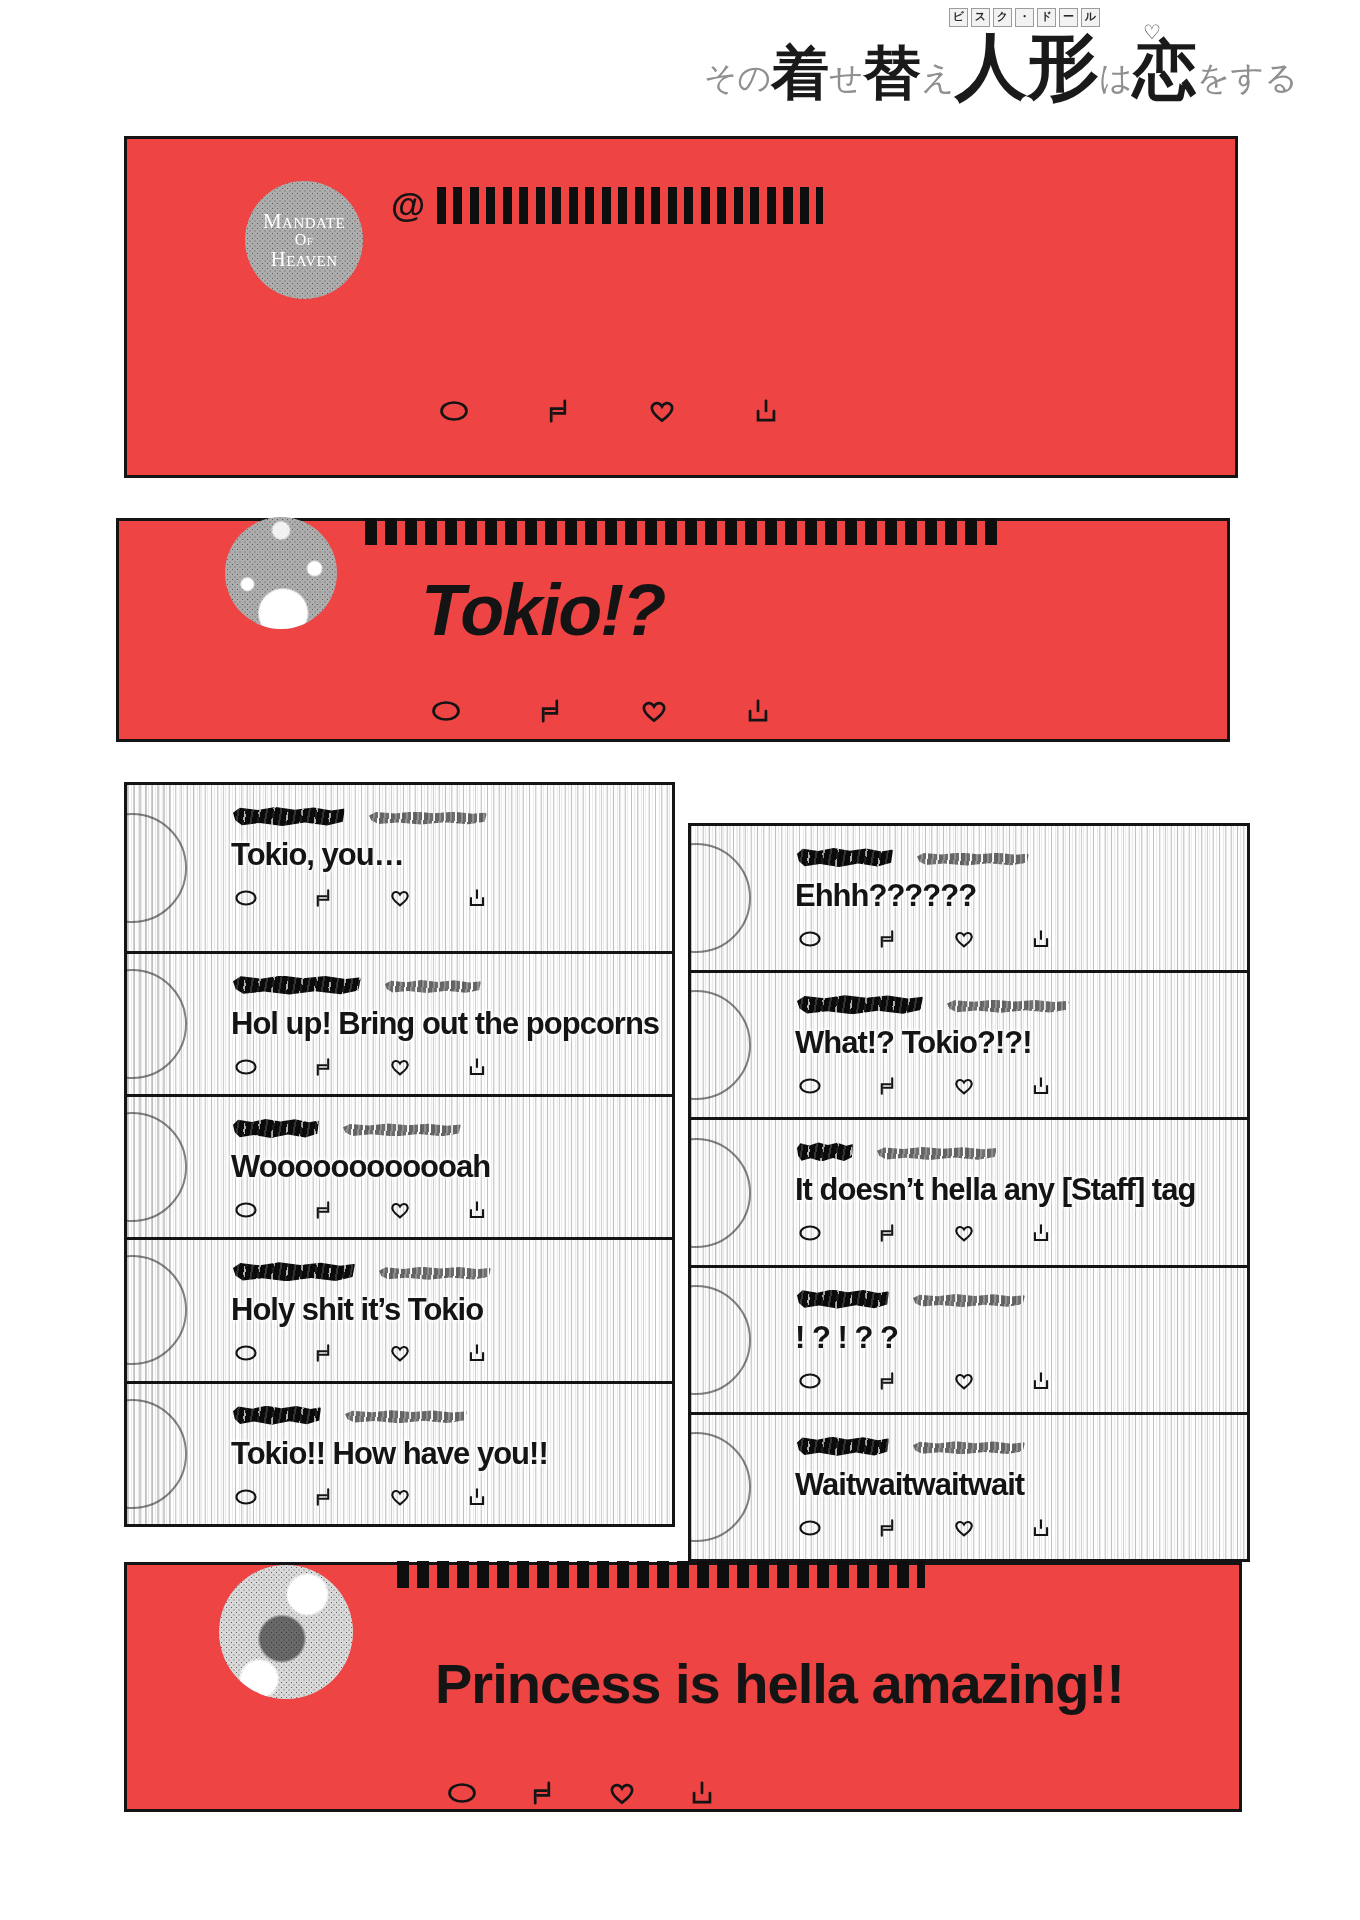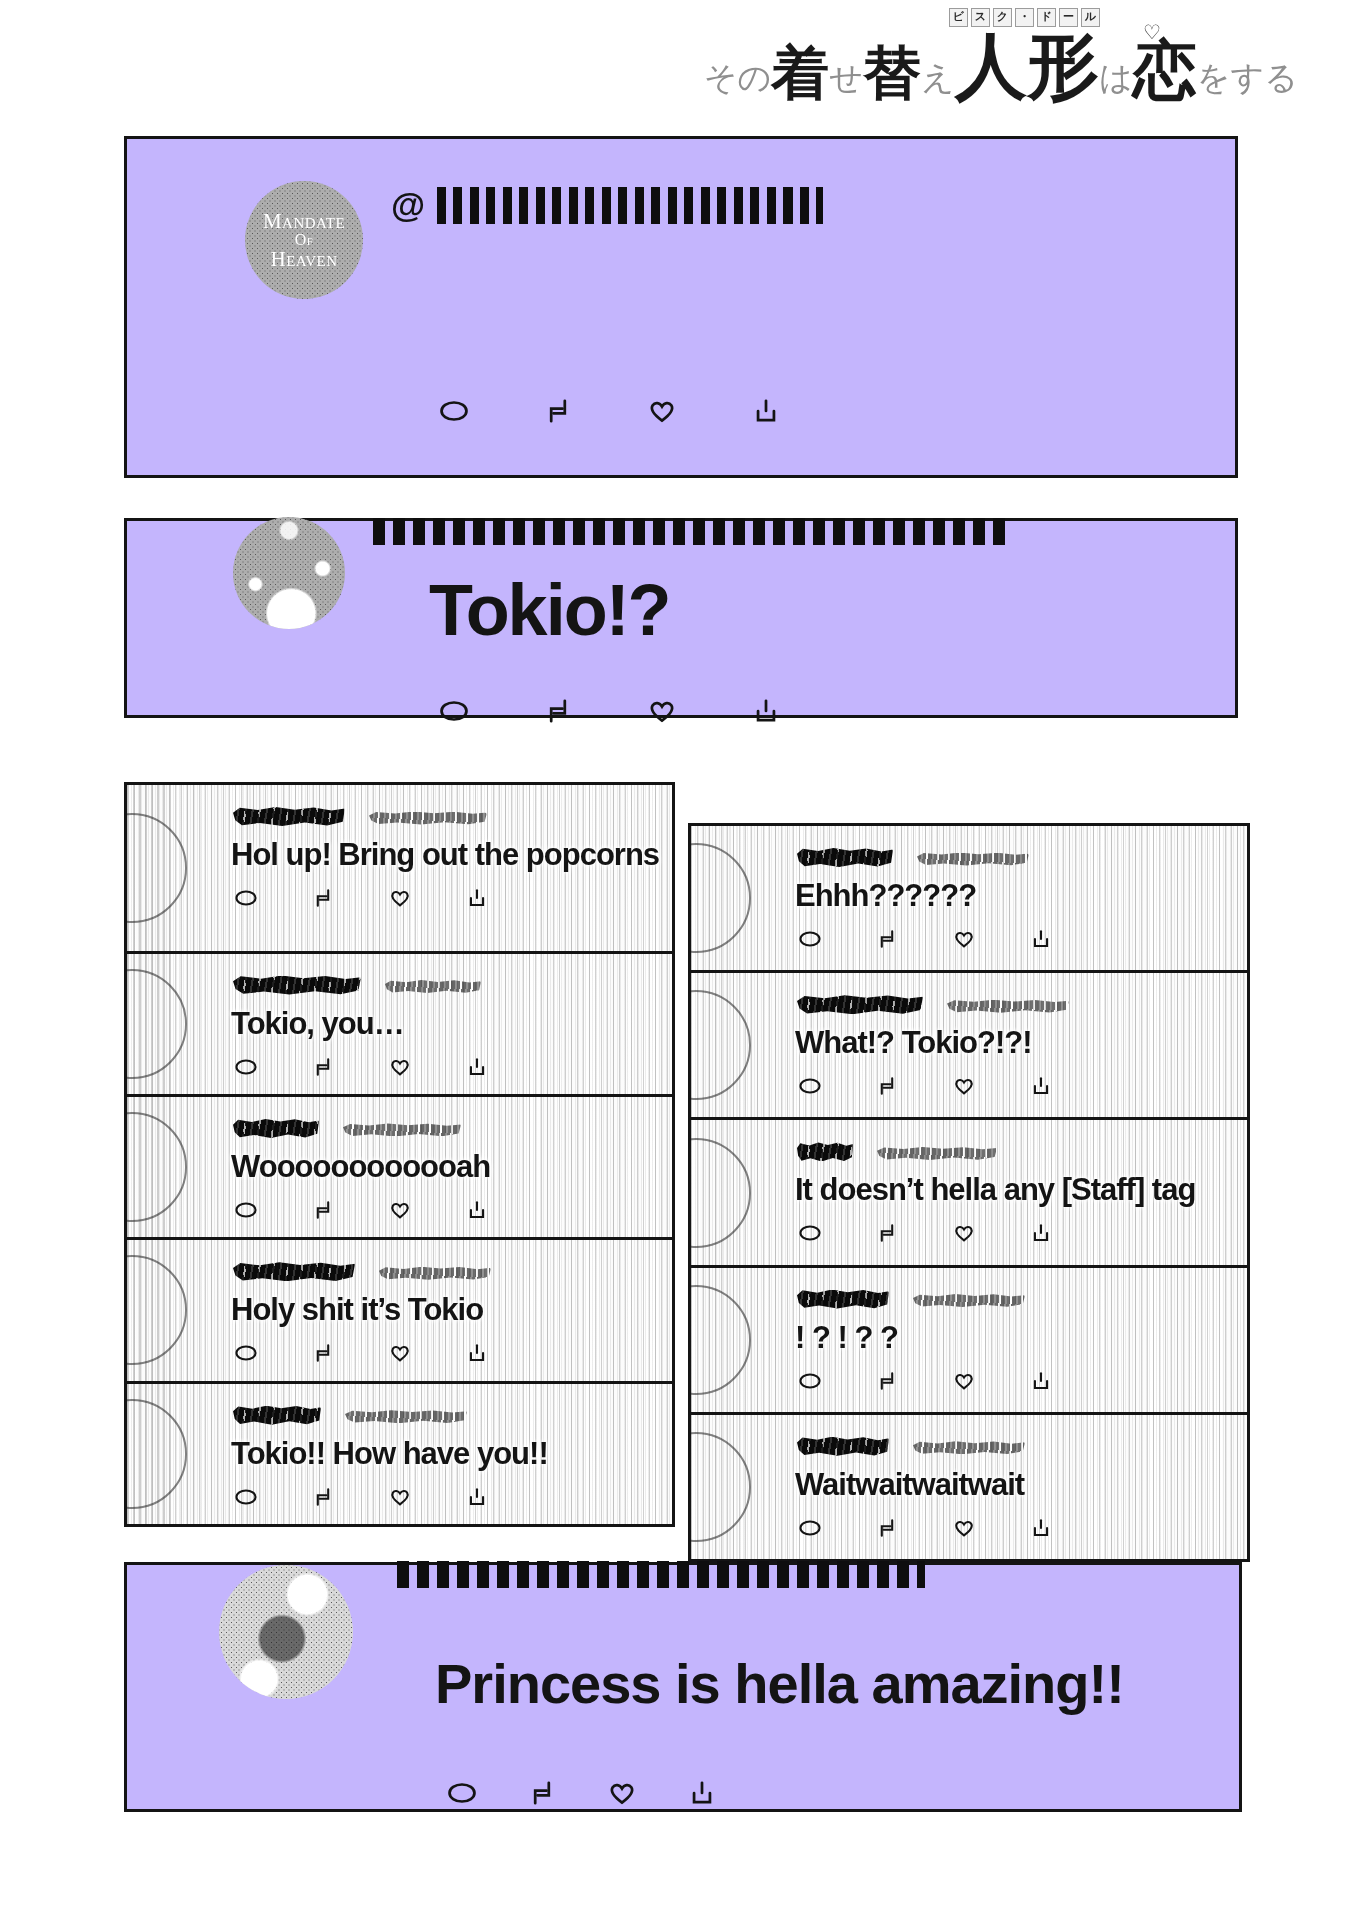--- a/index.html
+++ b/index.html
@@ -12,23 +12,23 @@
   .seg.sm{font-size:33px;color:#8f8f8f;padding-bottom:8px;font-family:"DejaVu Sans",sans-serif;}
   .seg.bg{font-size:58px;color:#1a1a1a;font-weight:bold;font-family:"DejaVu Serif","Liberation Serif",serif;}
   .seg.doll{position:relative;font-size:72px;}
   .seg.koi{position:relative;font-size:64px;}
   .furigana{position:absolute;top:-22px;left:-6px;display:flex;gap:3px;}
   .furigana .fchar{width:17px;height:17px;border:1.5px solid #9c9c9c;background:#f2f2f2;color:#2a2a2a;
       font-size:11px;line-height:15px;text-align:center;font-family:"DejaVu Sans",sans-serif;}
   .koi-heart{position:absolute;top:-16px;left:10px;font-size:20px;color:#3c3c3c;font-style:normal;}
 
   
-  .panel{position:absolute;background:#c4b5fd;border:3px solid #141414;box-sizing:border-box;}
+  .panel{position:absolute;background:#ef4444;border:3px solid #141414;box-sizing:border-box;}
   .panel1{left:124px;top:136px;width:1114px;height:342px;}
-  .panel2{left:124px;top:518px;width:1114px;height:200px;}
+  .panel2{left:116px;top:518px;width:1114px;height:224px;font-style:italic;}
   .panelB{left:124px;top:1562px;width:1118px;height:250px;}
 
   
   .avatar{position:absolute;border-radius:50%;box-sizing:border-box;}
   .halftone{background-color:#adadad;
     background-image:radial-gradient(#585858 26%,rgba(0,0,0,0) 28%),radial-gradient(#585858 26%,rgba(0,0,0,0) 28%);
     background-size:5px 5px;background-position:0 0,2.5px 2.5px;}
   .p1-avatar{left:118px;top:42px;width:118px;height:118px;display:flex;flex-direction:column;
       align-items:center;justify-content:center;}
   .p1-avatar .ln{color:#fff;font-family:"Liberation Serif","DejaVu Serif",serif;font-variant:small-caps;
@@ -202,53 +202,53 @@
     </div>
   </div>
 
   <div class="col colL">
     <div class="row">
       <div class="ring"></div>
       <div class="userline">
           <div class="scrib name"></div>
           <div class="scrib handle"></div>
         </div>
+      <div class="row-msg">Tokio, you…</div>
+      <div class="icon-row row-icons">
+        <span class="ic ic-sm">
+            <svg viewBox="0 0 30 24">
+              <ellipse cx="15" cy="12" rx="11" ry="7.5" fill="none" stroke="#141414" stroke-width="2.4" stroke-linecap="round"></ellipse>
+            </svg>
+          </span>
+        <span class="ic ic-sm">
+            <svg viewBox="0 0 30 24">
+              <path d="M9 21 V10 h10" fill="none" stroke="#141414" stroke-width="2.4" stroke-linecap="round"></path>
+              <path d="M21 3 v11 h-10" fill="none" stroke="#141414" stroke-width="2.4" stroke-linecap="round"></path>
+            </svg>
+          </span>
+        <span class="ic ic-sm">
+            <svg viewBox="0 0 30 24">
+              <path d="M15 20.5 C7.5 15,4.5 10.5,6.8 7 C8.8 4,13 4.6,15 8 C17 4.6,21.2 4,23.2 7 C25.5 10.5,22.5 15,15 20.5 Z" fill="none" stroke="#141414" stroke-width="2.4" stroke-linecap="round"></path>
+            </svg>
+          </span>
+        <span class="ic ic-sm">
+            <svg viewBox="0 0 30 24">
+              <path d="M8 12 v8 h14 v-8" fill="none" stroke="#141414" stroke-width="2.4" stroke-linecap="round"></path>
+              <path d="M15 3 v9" fill="none" stroke="#141414" stroke-width="2.4" stroke-linecap="round"></path>
+            </svg>
+          </span>
+      </div>
+    </div>
+    <div class="row">
+      <div class="ring"></div>
+      <div class="userline">
+          <div class="scrib name"></div>
+          <div class="scrib handle"></div>
+        </div>
       <div class="row-msg">Hol up! Bring out the popcorns</div>
-      <div class="icon-row row-icons">
-        <span class="ic ic-sm">
-            <svg viewBox="0 0 30 24">
-              <ellipse cx="15" cy="12" rx="11" ry="7.5" fill="none" stroke="#141414" stroke-width="2.4" stroke-linecap="round"></ellipse>
-            </svg>
-          </span>
-        <span class="ic ic-sm">
-            <svg viewBox="0 0 30 24">
-              <path d="M9 21 V10 h10" fill="none" stroke="#141414" stroke-width="2.4" stroke-linecap="round"></path>
-              <path d="M21 3 v11 h-10" fill="none" stroke="#141414" stroke-width="2.4" stroke-linecap="round"></path>
-            </svg>
-          </span>
-        <span class="ic ic-sm">
-            <svg viewBox="0 0 30 24">
-              <path d="M15 20.5 C7.5 15,4.5 10.5,6.8 7 C8.8 4,13 4.6,15 8 C17 4.6,21.2 4,23.2 7 C25.5 10.5,22.5 15,15 20.5 Z" fill="none" stroke="#141414" stroke-width="2.4" stroke-linecap="round"></path>
-            </svg>
-          </span>
-        <span class="ic ic-sm">
-            <svg viewBox="0 0 30 24">
-              <path d="M8 12 v8 h14 v-8" fill="none" stroke="#141414" stroke-width="2.4" stroke-linecap="round"></path>
-              <path d="M15 3 v9" fill="none" stroke="#141414" stroke-width="2.4" stroke-linecap="round"></path>
-            </svg>
-          </span>
-      </div>
-    </div>
-    <div class="row">
-      <div class="ring"></div>
-      <div class="userline">
-          <div class="scrib name"></div>
-          <div class="scrib handle"></div>
-        </div>
-      <div class="row-msg">Tokio, you…</div>
       <div class="icon-row row-icons">
         <span class="ic ic-sm">
             <svg viewBox="0 0 30 24">
               <ellipse cx="15" cy="12" rx="11" ry="7.5" fill="none" stroke="#141414" stroke-width="2.4" stroke-linecap="round"></ellipse>
             </svg>
           </span>
         <span class="ic ic-sm">
             <svg viewBox="0 0 30 24">
               <path d="M9 21 V10 h10" fill="none" stroke="#141414" stroke-width="2.4" stroke-linecap="round"></path>
               <path d="M21 3 v11 h-10" fill="none" stroke="#141414" stroke-width="2.4" stroke-linecap="round"></path>

